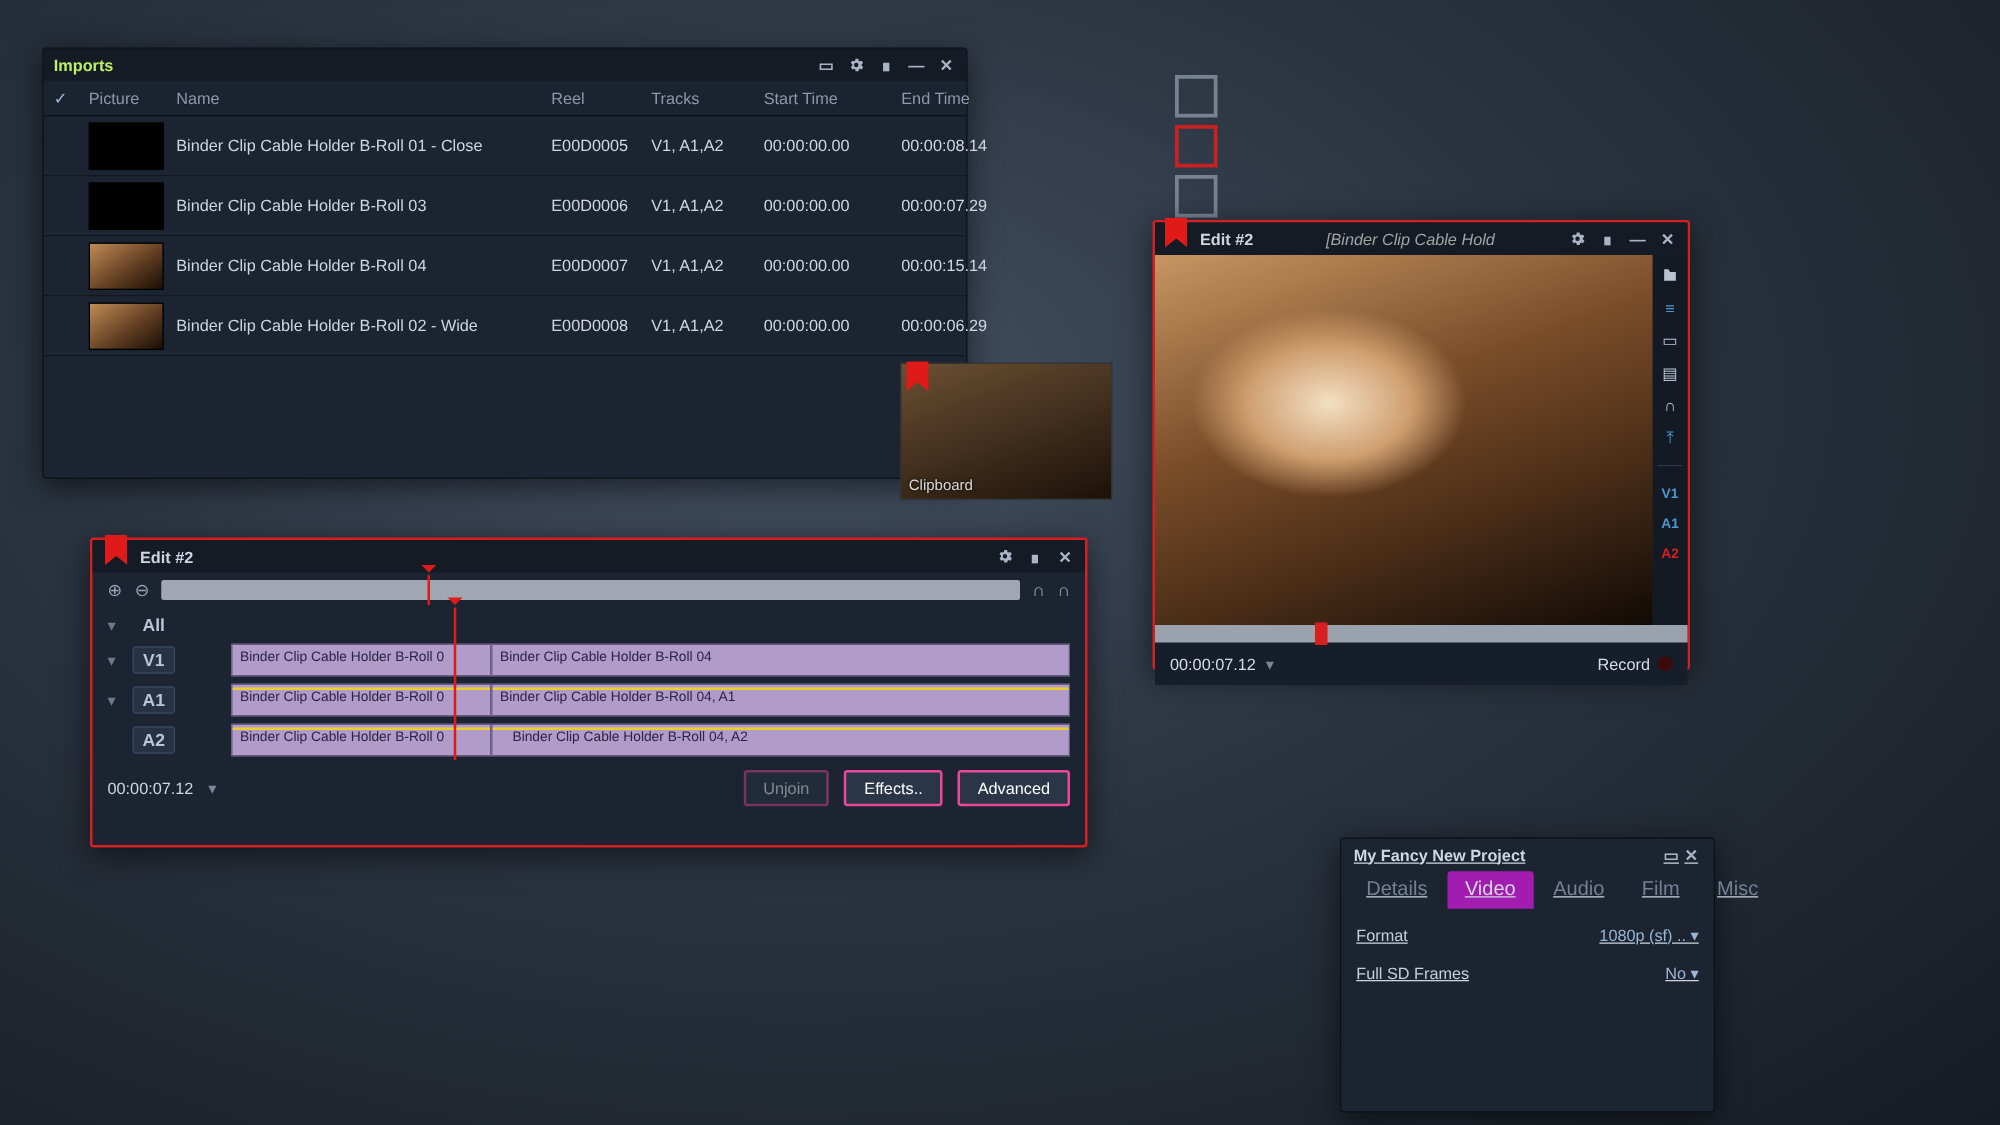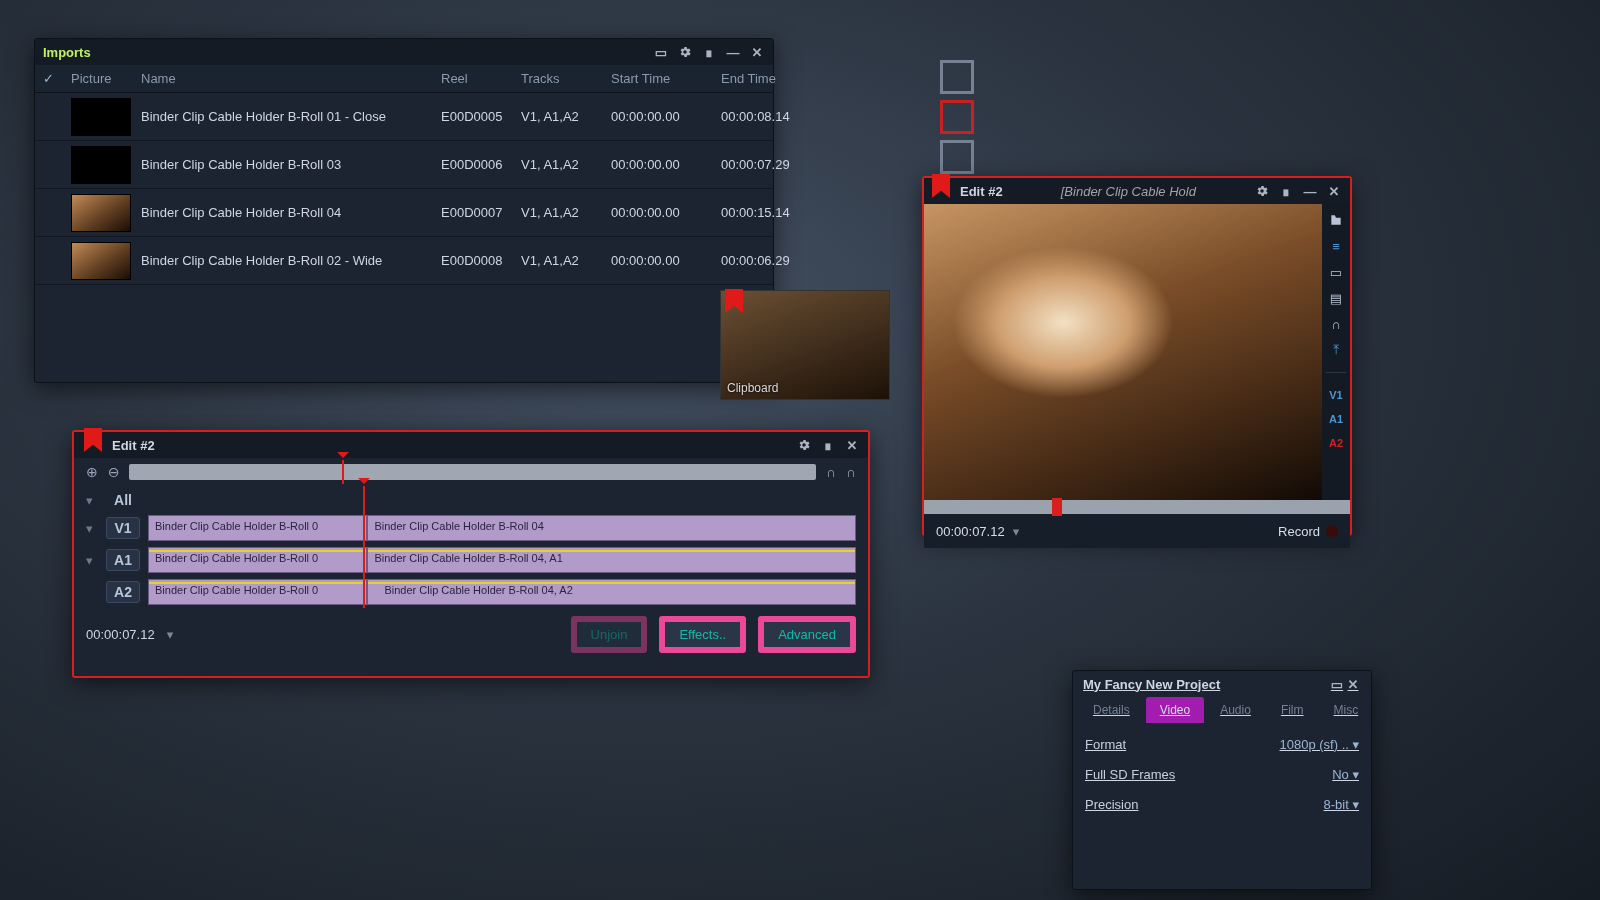--- a/index.html
+++ b/index.html
@@ -126,20 +126,21 @@
 .trk-btn {
   width:34px; height:22px; border-radius:3px; background:#273344;
   color:#b9c6da; font-size:14px; font-weight:bold; display:flex;
   align-items:center; justify-content:center; cursor:pointer;
   border:1px solid #3a4a62;
 }
 .lane {
   position:relative;
   flex:1;
   height:26px;
+  margin-left:37px;
 }
 .clip {
   position:absolute; top:0; height:100%;
   background:#b19cc9;
   border:1px solid #6a5a86;
   color:#2a2342; font-size:11px; padding:4px 6px 0 6px;
   overflow:hidden; white-space:nowrap;
 }
 .clip .yellow-line{
   position:absolute; left:0; right:0; top:2px; height:2px; background:#e8cf2e;
@@ -148,29 +149,29 @@
   position:absolute; top:0; bottom:0; width:2px; background:#e01919;
 }
 .tl-playhead::before{
   content:""; position:absolute; top:-8px; left:-5px;
   border:6px solid transparent; border-top-color:#e01919;
 }
 .tl-footer { display:flex; align-items:center; gap:12px; padding:8px 12px; font-size:13px;}
 .tl-footer .spacer{flex:1;}
 .btn {
   padding:5px 14px; border-radius:3px; background:#2a3647;
-  color:#14b8a6; border:6px solid #ec4899; cursor:pointer;
+  color:#ffffff; border:2px solid #ec4899; cursor:pointer;
 }
 .btn.disabled { opacity:.45; cursor:default;}
 
 #proj { left:1072px; top:670px; width:300px; height:220px;text-decoration:underline; }
 .proj-title { display:flex; align-items:center; height:26px; padding:0 10px; font-weight:bold;}
 .proj-title .spacer{flex:1;}
 .tabs { display:flex; gap:2px; padding:0 6px; }
-.tab { padding:6px 14px; font-size:12px; color:#738196; cursor:pointer; border-radius:3px 3px 0 0;}
+.tab { padding:6px 14px; font-size:16px; color:#738196; cursor:pointer; border-radius:3px 3px 0 0;}
 .tab.active { background:#a21caf; color:#d4dbe7;}
 .proj-body { padding:6px 12px 0 12px; }
 .prop-row { display:flex; justify-content:space-between; align-items:center; height:30px; font-size:13px;}
 .prop-row .k{ color:#c6cfde;}
 .prop-row.dim .k,.prop-row.dim .v{ color:#5a6678;}
 .prop-row .v{ color:#9db4d4;}
 
 #logo { position:absolute; left:940px; top:60px; display:flex; align-items:center; gap:14px; opacity:.9;}
 .logo-text { font-size:40px; letter-spacing:12px; color:#cfd6e2; font-weight:300; font-family:"Segoe UI Light","Segoe UI",sans-serif;}
 .logo-text .o { color:#d81f1f; }
@@ -398,18 +399,14 @@
     </div>
   <div class="proj-body" id="proj-body">
       <div class="prop-row">
         <span class="k">Format</span>
         <span class="v">1080p (sf) .. ▾</span>
       </div>
       <div class="prop-row">
         <span class="k">Full SD Frames</span>
         <span class="v">No ▾</span>
       </div>
-      <div class="prop-row">
-        <span class="k">Precision</span>
-        <span class="v">8-bit ▾</span>
-      </div>
     </div>
 </div>
 
 </body></html>

